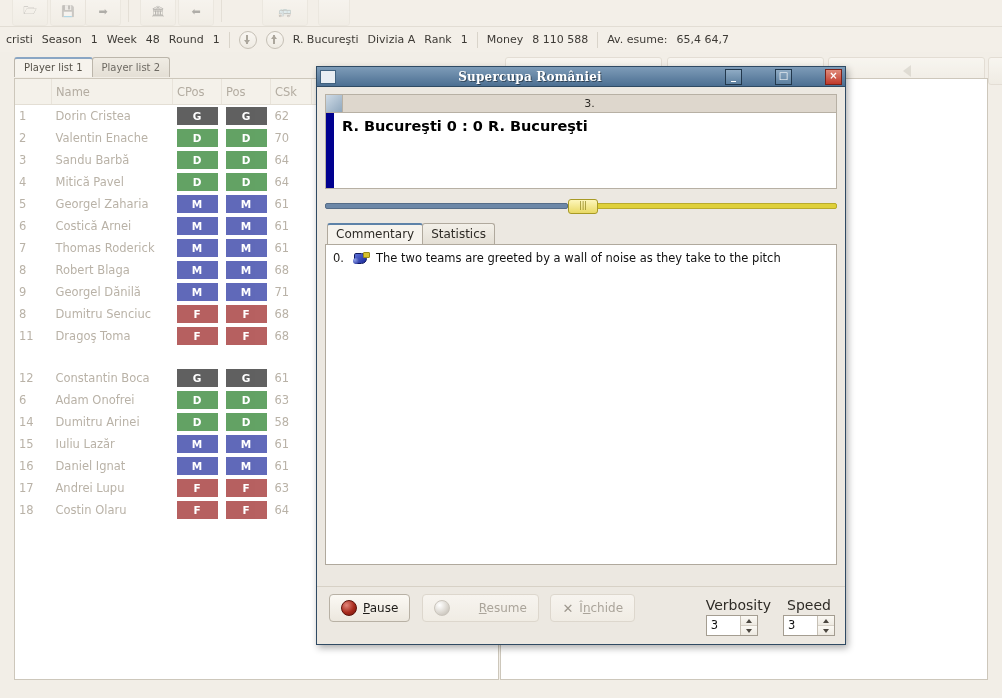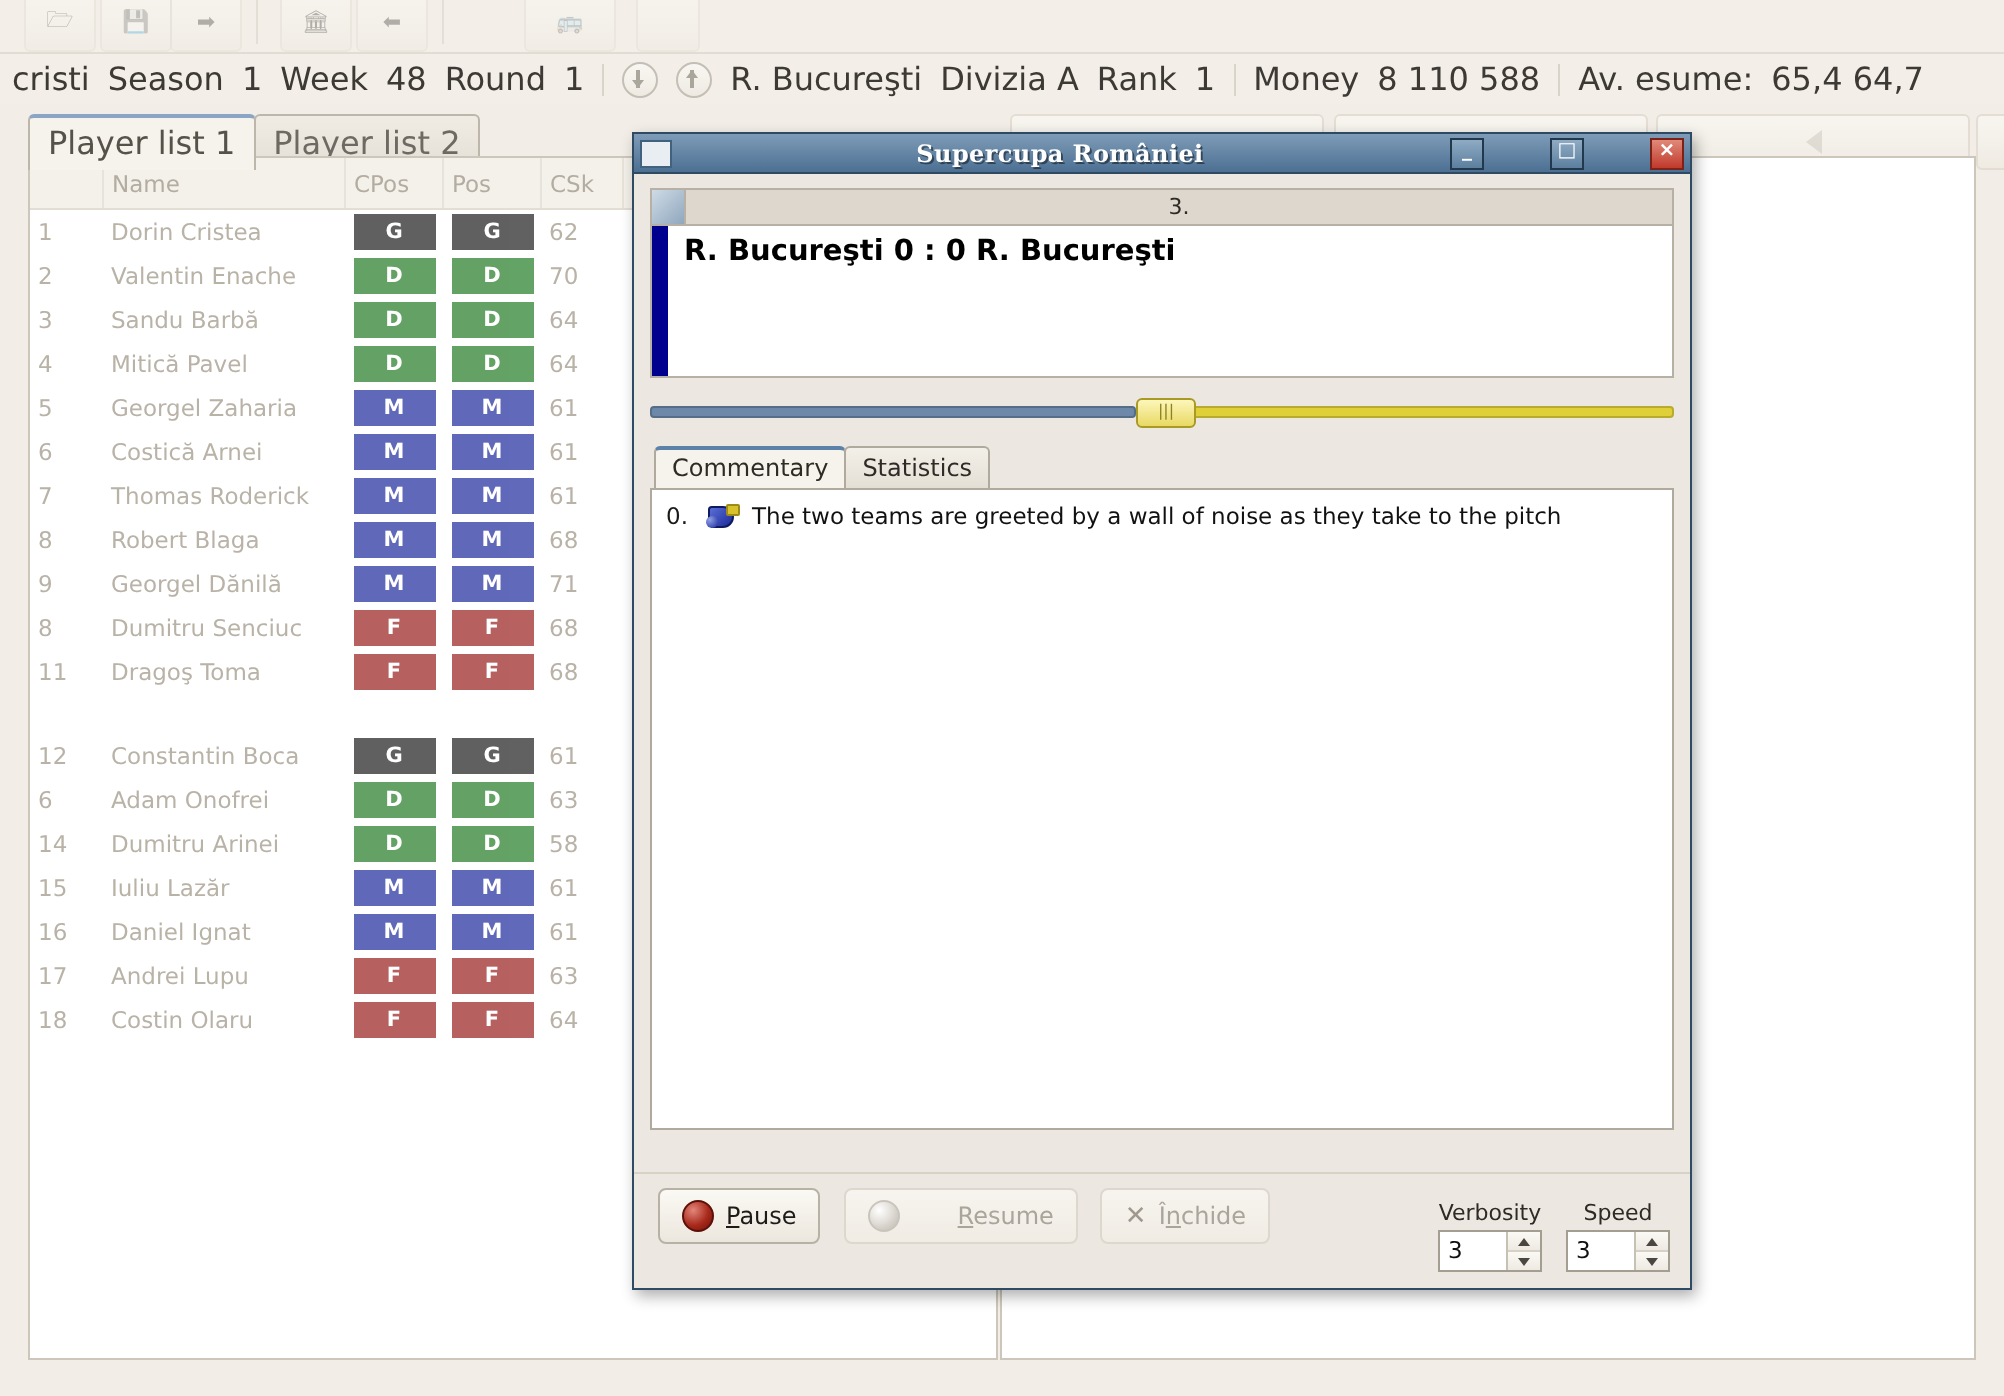--- a/index.html
+++ b/index.html
@@ -27,21 +27,21 @@
     opacity: .55;
   }
   .tb-sep { position: absolute; top: 0px; width: 1px; height: 22px; background: #e4dfd6; }
   .tb-ico { position:absolute; left:50%; top:50%; transform:translate(-50%,-50%); opacity:.5; }
 
   .statusbar {
     position: absolute; left: 0; top: 27px; width: 1002px; height: 25px;
     background: #f3efe8;
     display: flex; align-items: center; gap: 9px;
     padding-left: 6px; box-sizing: border-box;
-    font-size: 16px; color: #3d3a35;
+    font-size: 11px; color: #3d3a35;
   }
   .statusbar .sep { width:1px; height:16px; background:#d9d4ca; }
   .circ-ico {
     width: 16px; height: 16px; border-radius: 50%;
     border: 1px solid #b9b3a8; display:inline-block;
     position: relative; opacity:.8;
     background: linear-gradient(#fbf9f5,#eeeae2);
   }
   .circ-ico::after {
     content:''; position:absolute; left:6px; top:3px; width:2px; height:9px;
@@ -54,21 +54,21 @@
   }
   .circ-ico.up::before {
     content:''; position:absolute; left:4px; top:3px;
     border-left:3px solid transparent; border-right:3px solid transparent;
     border-bottom:4px solid #9a948a;
   }
 
   
   .tabrow { position:absolute; left: 14px; top: 57px; display:flex; align-items:flex-end; }
   .tab {
-    font-size: 16px; padding: 4px 9px 4px 9px;
+    font-size: 10px; padding: 4px 9px 4px 9px;
     border: 1px solid #bcb6ab; border-bottom: none;
     border-radius: 3px 3px 0 0; color:#6b6counter;
     color:#6e6a63;
     background: linear-gradient(#f7f4ee,#ece7de);
     position: relative;
   }
   .tab.active {
     background: #f6f3ed; color:#565249;
     border-top: 2px solid #8aa6c4;
     padding-top: 3px; z-index:2;
@@ -248,21 +248,21 @@
   .ball-grey {
     width:14px; height:14px; border-radius:50%;
     background: radial-gradient(circle at 33% 30%, #ffffff 0%, #dcd8d1 55%, #bcb7ae 100%);
     border:1px solid #cac5bc;
   }
   .x-ico { font-size:13px; font-weight:bold; color:#9e988e; line-height:1; }
   .u { text-decoration: underline; }
 
   .spin-wrap { position:absolute; right: 10px; bottom: 8px; display:flex; gap:12px; }
   .spin-col { text-align:center; }
-  .spin-lbl { font-size: 11px; color:#2e2b26; margin-bottom: 2px; }
+  .spin-lbl { font-size: 14px; color:#2e2b26; margin-bottom: 2px; }
   .spinner {
     display:flex; align-items:stretch; width: 52px; height: 21px;
     border:1px solid #a49d91; background:#fff; box-sizing:border-box;
   }
   .spinner .val { flex:1; font-size:11.5px; padding: 2px 0 0 4px; color:#111; text-align:left; }
   .spin-arrows { width: 16px; display:flex; flex-direction:column;
                  border-left:1px solid #c6c0b5; }
   .spin-arrows div {
     flex:1; display:flex; align-items:center; justify-content:center;
     background: linear-gradient(#fbf9f4,#eeeae2);

